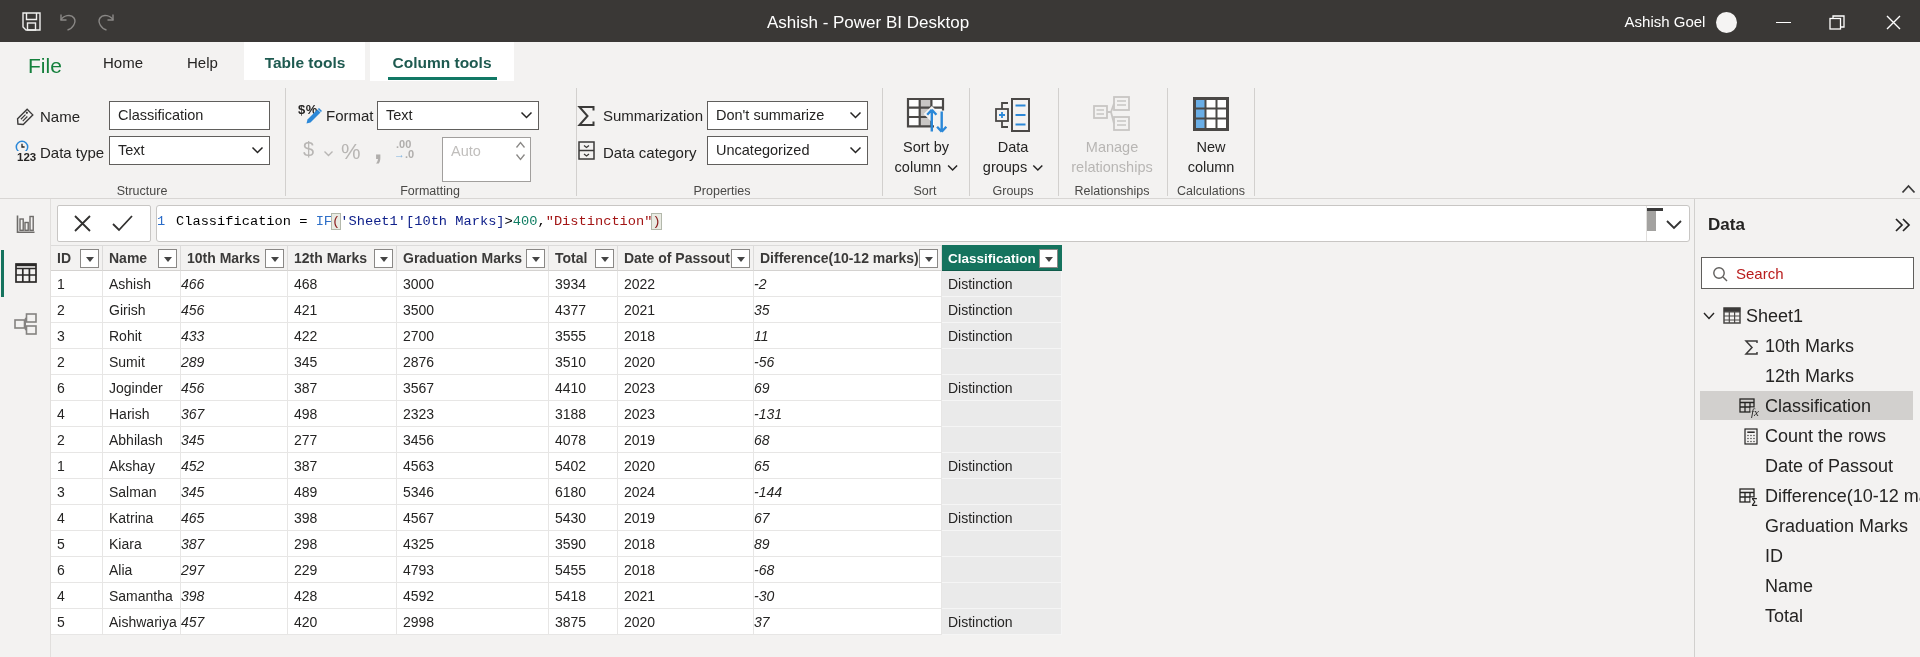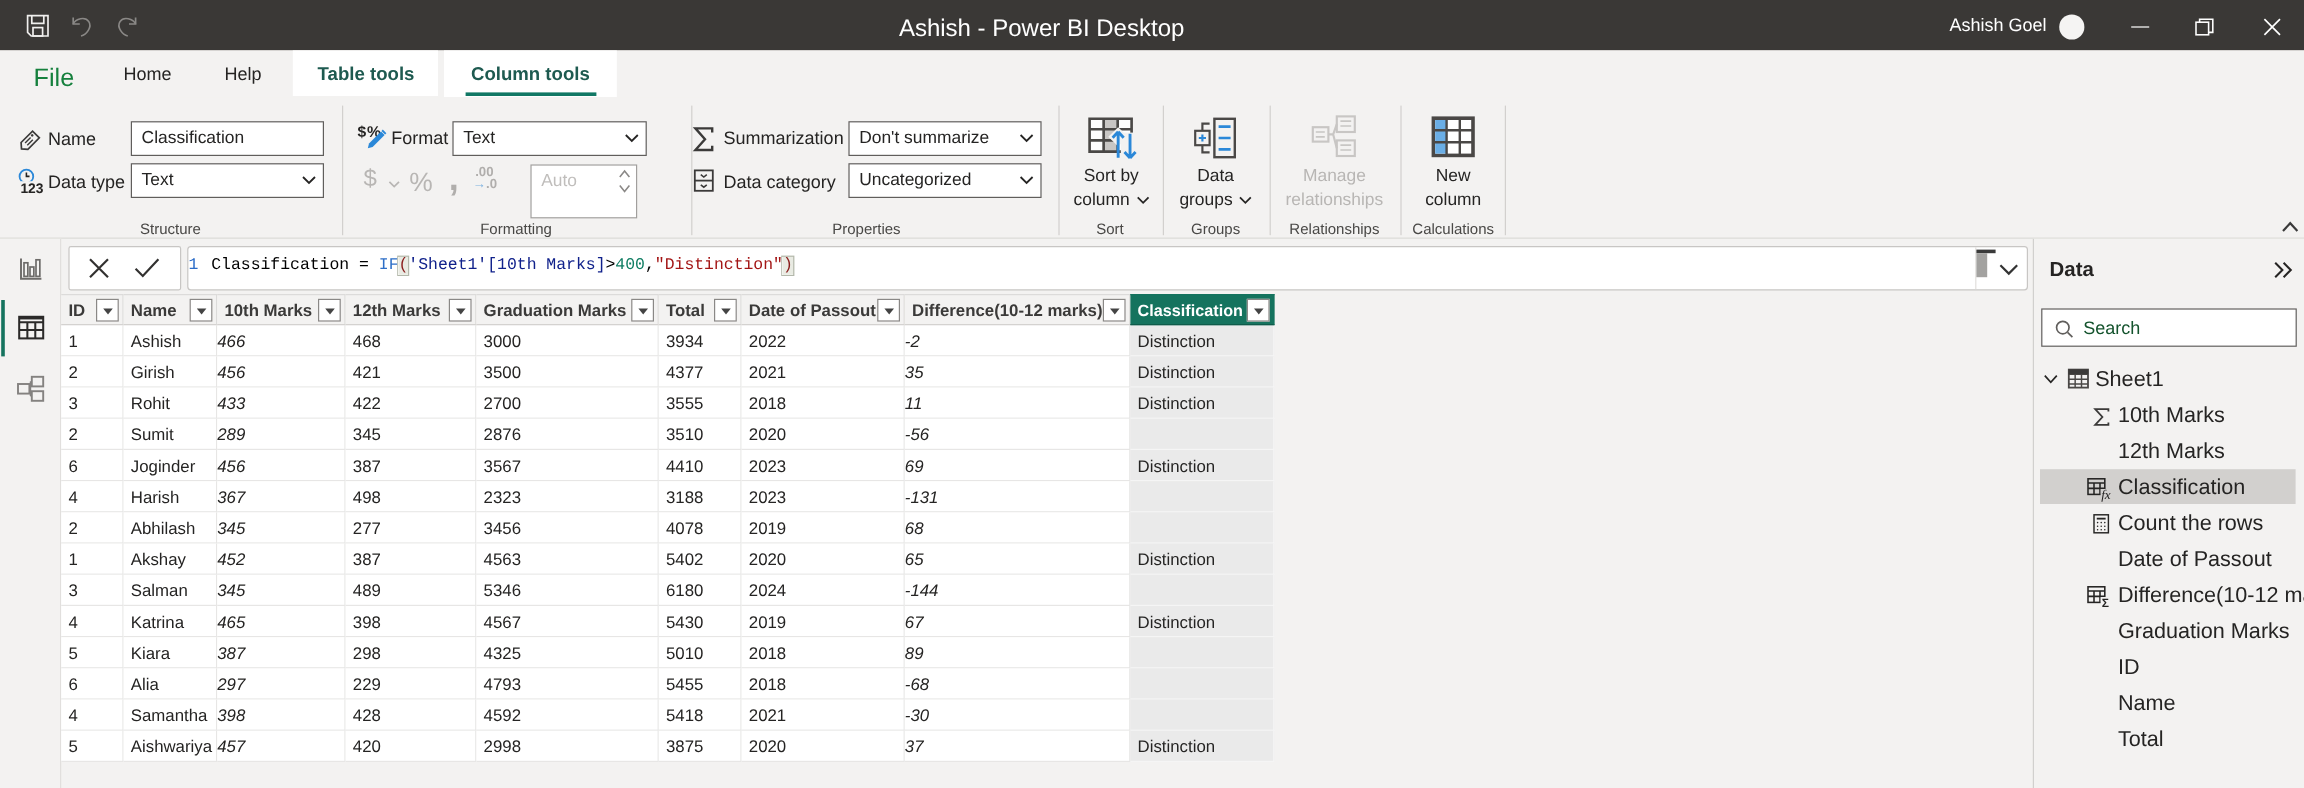--- a/index.html
+++ b/index.html
@@ -33,21 +33,21 @@
     <rect x="5.5" y="11" width="8" height="7"></rect>
 </svg>
 <svg style="left:59px;top:13px" width="19" height="18" viewBox="0 0 19 18" fill="none" stroke="#8a8886" stroke-width="1.4">
  <path d="M2 7 C4 2.5, 12 0.5, 15 5 C18 9.5, 13 16, 8.5 17"></path>
     <path d="M2 1.5 V7 H7.5"></path>
 </svg>
 <svg style="left:96px;top:13px" width="19" height="18" viewBox="0 0 19 18" fill="none" stroke="#8a8886" stroke-width="1.4">
  <path d="M17 7 C15 2.5, 7 0.5, 4 5 C1 9.5, 6 16, 10.5 17"></path>
     <path d="M17 1.5 V7 H11.5"></path>
 </svg>
-<div class="abs" style="left:868px;top:13px;transform:translateX(-50%);color:#fff;font-size:20px;white-space:nowrap">Ashish - Power BI Desktop</div>
+<div class="abs" style="left:868px;top:13px;transform:translateX(-50%);color:#fff;font-size:17px;white-space:nowrap">Ashish - Power BI Desktop</div>
 <div class="abs" style="left:1665px;top:13px;transform:translateX(-50%);color:#fff;font-size:15px;white-space:nowrap">Ashish Goel</div>
 <div class="abs" style="left:1716px;top:12px;width:21px;height:21px;border-radius:50%;background:#f5f4f3"></div>
 <div class="abs" style="left:1776px;top:21.5px;width:15px;height:1.6px;background:#fff"></div>
 <svg style="left:1829px;top:15px" width="17" height="15" viewBox="0 0 17 15" fill="none" stroke="#fff" stroke-width="1.3">
  <rect x="1" y="3.5" width="10.5" height="10.5"></rect>
     <path d="M4 3.5 V1 H15 V12 H11.5"></path>
 </svg>
 <svg style="left:1886px;top:15px" width="15" height="15" viewBox="0 0 15 15" fill="none" stroke="#fff" stroke-width="1.4">
  <path d="M1 1 L14 14 M14 1 L1 14"></path>
 </svg>
@@ -364,21 +364,21 @@
         <td>2019</td>
         <td class="r">67</td>
         <td class="cls">Distinction</td>
       </tr>
 <tr>
         <td>5</td>
         <td>Kiara</td>
         <td class="r">387</td>
         <td>298</td>
         <td>4325</td>
-        <td>5010</td>
+        <td>3590</td>
         <td>2018</td>
         <td class="r">89</td>
         <td class="cls"></td>
       </tr>
 <tr>
         <td>6</td>
         <td>Alia</td>
         <td class="r">297</td>
         <td>229</td>
         <td>4793</td>
@@ -415,21 +415,21 @@
 <div class="abs" style="left:1694px;top:199px;width:226px;height:458px;background:#f3f2f1;border-left:1px solid #d1d0ce;box-sizing:border-box"></div>
 <div class="abs" style="left:1708px;top:215px;font-size:17px;font-weight:bold;color:#252423">Data</div>
 <svg style="left:1895px;top:218px" width="15" height="14" viewBox="0 0 15 14" fill="none" stroke="#252423" stroke-width="1.7">
     <path d="M1 1 L7 7 L1 13 M8 1 L14 7 L8 13"></path>
   </svg>
 <div class="abs" style="left:1701px;top:257px;width:213px;height:32px;background:#fff;border:1px solid #605e5c;box-sizing:border-box"></div>
 <svg style="left:1712px;top:266px" width="16" height="16" viewBox="0 0 16 16" fill="none" stroke="#605e5c" stroke-width="1.4">
     <circle cx="7" cy="7" r="5.2"></circle>
     <path d="M11 11 L15 15"></path>
   </svg>
-<div class="abs" style="left:1736px;top:265px;font-size:15px;color:#14532d">Search</div>
+<div class="abs" style="left:1736px;top:265px;font-size:15px;color:#b91c1c">Search</div>
 
 <svg style="left:1703px;top:312px" width="12" height="8" viewBox="0 0 12 8" fill="none" stroke="#252423" stroke-width="1.4">
     <path d="M1 1 L6 6.5 L11 1"></path>
   </svg>
 <svg style="left:1723px;top:307px" width="18" height="17" viewBox="0 0 18 17" fill="none" stroke="#4a4846" stroke-width="1.2">
  <rect x="1" y="1" width="16" height="15" stroke-width="1.5"></rect>
     <path d="M1 5 H17 M1 9 H17 M1 13 H17 M6.3 5 V16 M11.6 5 V16"></path>
     <rect x="0.8" y="0.8" width="16.4" height="4" fill="#3b3a39" stroke="none"></rect>
 </svg>
 <div class="fitem" style="top:301px;left:1746px">Sheet1</div>

